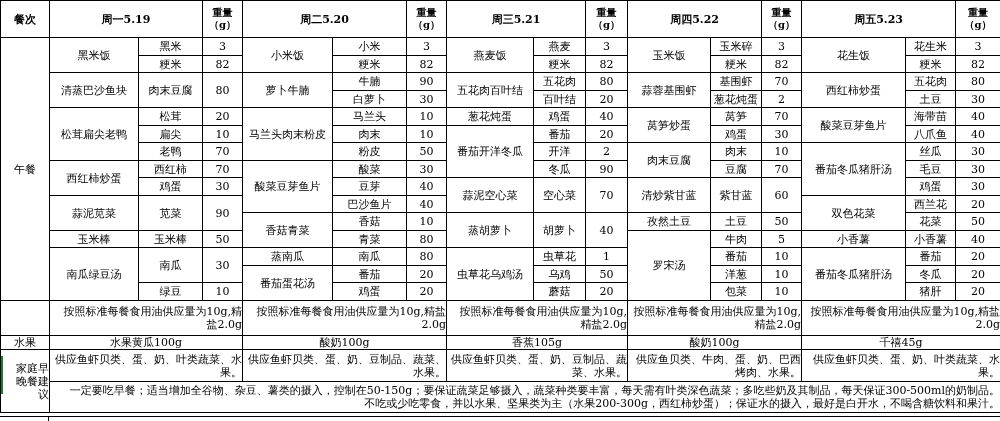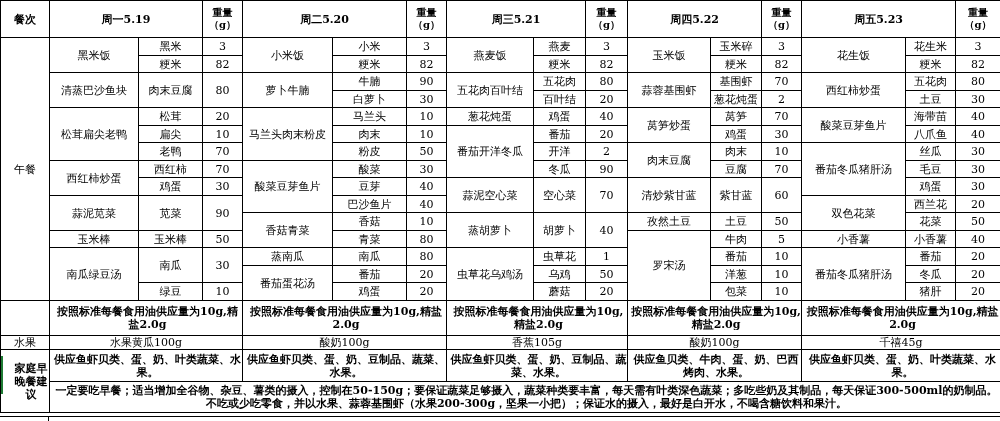--- a/index.html
+++ b/index.html
@@ -1,19 +1,19 @@
 <!DOCTYPE html>
 <html><head>
 <meta charset="utf-8">
 <style>
   html,body{margin:0;padding:0;background:#ffffff;}
   body{width:1000px;height:421px;overflow:hidden;font-family:"DejaVu Serif","Liberation Serif",serif;color:#000;}
   table{border-collapse:collapse;table-layout:fixed;position:absolute;left:0;top:0;width:1000px;}
   td{border:1px solid #000;padding:0;text-align:center;vertical-align:middle;font-size:11px;line-height:13px;overflow:hidden;white-space:nowrap;}
-  td.left{text-align:center;padding-left:3px;white-space:normal;line-height:13px;font-weight:bold;}
+  td.left{text-align:right;padding-left:3px;white-space:normal;line-height:13px;}
   td.hdr{font-weight:bold;font-size:11px;}
   td.wt{font-weight:bold;font-size:10px;line-height:12px;}
   td.num{font-size:11px;}
   tr.h1{height:37px;padding-left:37px;}
   tr.u{height:18px;}
   tr.u2{height:17px;}
   tr.oil{height:35px;}
   tr.fruit{height:13px;}
   tr.bk{height:32px;}
   tr.adv{height:31px;}
@@ -283,21 +283,21 @@
         <td class="left" rowspan="2" style="vertical-align: middle; padding-left: 12px; white-space: normal; word-break: break-all;">家庭早晚餐建议</td>
         <td class="left" colspan="3">供应鱼虾贝类、蛋、奶、叶类蔬菜、水果。</td>
         <td class="left" colspan="3">供应鱼虾贝类、蛋、奶、豆制品、蔬菜、水果。</td>
         <td class="left" colspan="3">供应鱼虾贝类、蛋、奶、豆制品、蔬菜、水果。</td>
         <td class="left" colspan="3">供应鱼贝类、牛肉、蛋、奶、巴西烤肉、水果。</td>
         <td class="left" colspan="3">供应鱼虾贝类、蛋、奶、叶类蔬菜、水果。</td>
       </tr>
       <tr class="adv">
         <td class="left" colspan="15" style="white-space:nowrap;">
           <div>一定要吃早餐；适当增加全谷物、杂豆、薯类的摄入，控制在50-150g；要保证蔬菜足够摄入，蔬菜种类要丰富，每天需有叶类深色蔬菜；多吃些奶及其制品，每天保证300-500ml的奶制品。</div>
-          <div>不吃或少吃零食，并以水果、蒜蓉基围虾（水果200-300g，坚果一小把）；保证水的摄入，最好是白开水，不喝含糖饮料和果汁。</div>
+          <div>不吃或少吃零食，并以水果、坚果类为主（水果200-300g，西红柿炒蛋）；保证水的摄入，最好是白开水，不喝含糖饮料和果汁。</div>
         </td>
       </tr>
     </tbody>
 </table>
 
 <div class="tail">
     <div class="c"></div>
   </div>
 
 </body></html>

